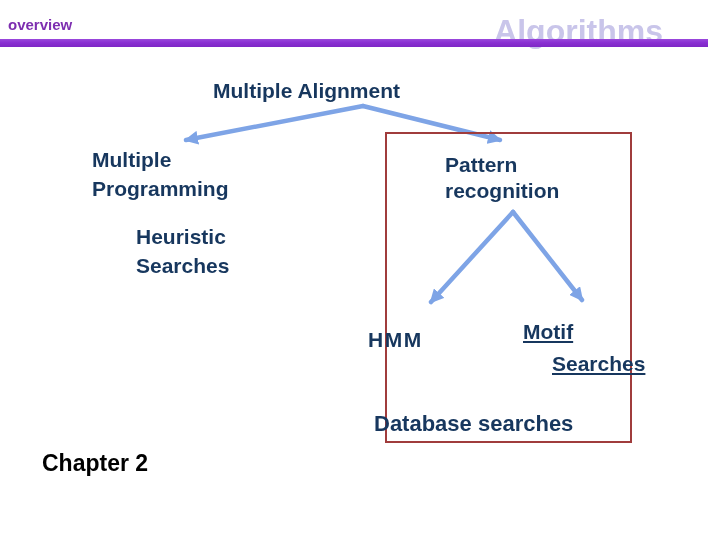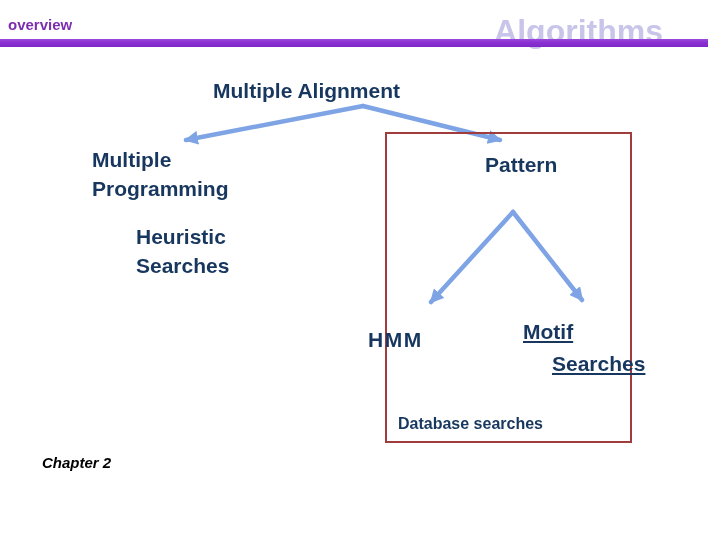--- a/index.html
+++ b/index.html
@@ -38,31 +38,30 @@
     font-size: 21px;
     color: var(--navy-text, #17375e);
   }
   .navy {
     color: var(--navy-text, #17375e);
     font-size: 21px;
     line-height: 29px;
   }
   .node-dynamic   { left: 92px;  top: 145px; }
   .node-heuristic { left: 92px;  top: 222px; margin-left: 44px; }
-  .node-pattern   { left: 445px; top: 152px; line-height: 26px; margin-left: 40px; }
+  .node-pattern   { left: 445px; top: 152px; line-height: 26px; }
   .node-hmm       { left: 368px; top: 325px; letter-spacing: 1.5px; }
   .node-motif     { left: 523px; top: 316px; line-height: 32px; text-decoration: underline; }
   .node-motif .indent { margin-left: 29px; }
-  .node-database  { left: 398px; top: 411px; font-size: 16px; line-height: 26px; }
+  .node-database  { left: 374px; top: 411px; font-size: 22px; line-height: 26px; }
   .chapter-label  {
     left: 42px; top: 452px;
-    font-size: 15px;
+    font-size: 23px;
     color: #000000;
     line-height: 22px;
-    font-style: italic;
   }
   .topic-box {
     left: 385px; top: 132px;
     width: 247px; height: 311px;
     border: 2px solid var(--box-border, #a03c3c);
     box-sizing: border-box;
   }
   .arrows {
     position: absolute;
     left: 0; top: 0;
@@ -107,20 +106,21 @@
     <span class="node-text">Programming</span>
   </div>
 
   <div class="abs navy node-heuristic">
     <span class="node-text">Heuristic</span>
     <span class="node-text">Searches</span>
   </div>
 
   <div class="abs navy node-pattern">
     <span class="node-text">Pattern</span>
+    <span class="node-text">recognition</span>
   </div>
 
   <div class="abs navy node-hmm">HMM</div>
 
   <div class="abs navy node-motif">
     <span class="node-text">Motif</span>
     <span class="node-text indent">Searches</span>
   </div>
 
   <div class="abs navy node-database">Database searches</div>

